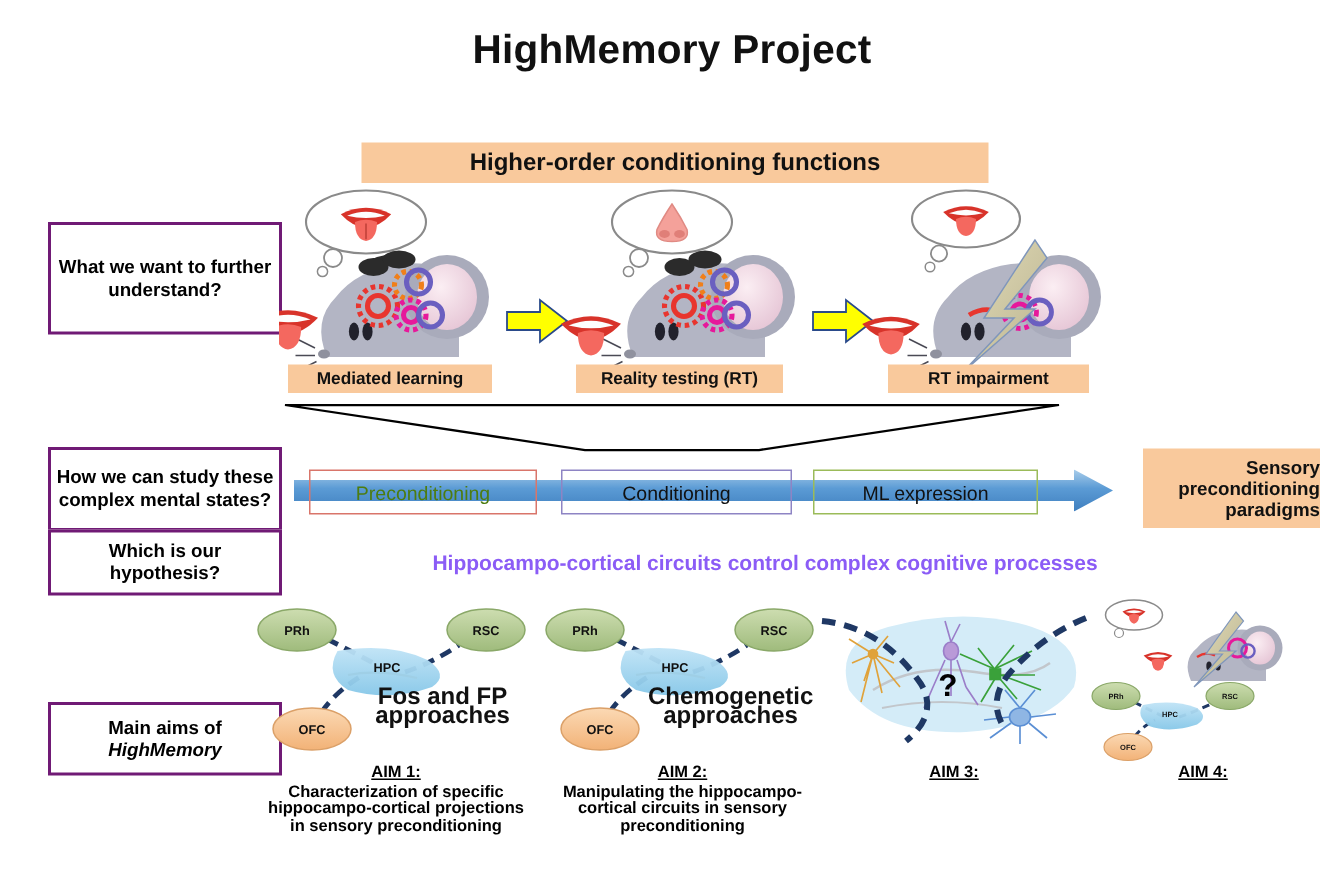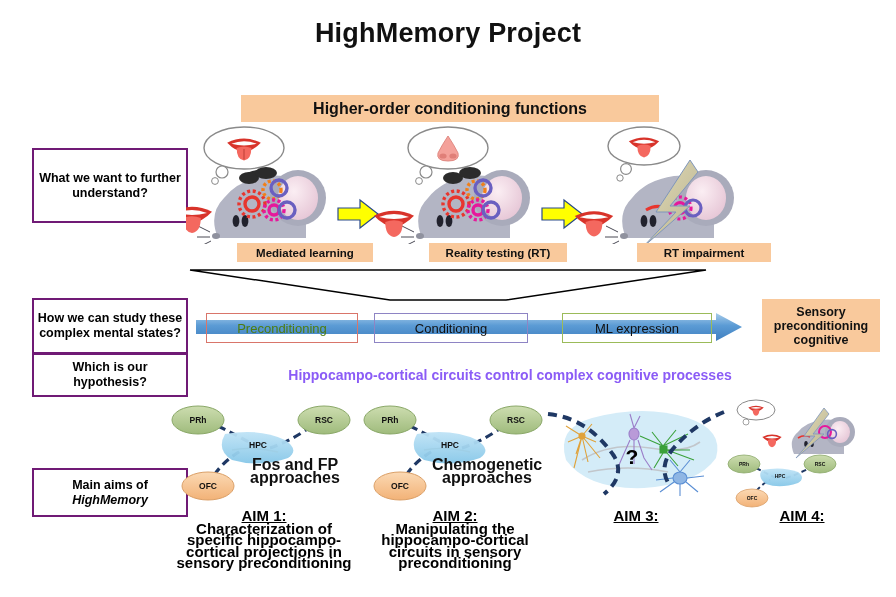--- a/index.html
+++ b/index.html
@@ -11,27 +11,27 @@
   .abs{position:absolute;}
 
   
   #page-title{
     left:0;top:18px;width:896px;text-align:center;
     font-size:27px;font-weight:bold;color:#111;letter-spacing:.2px;
   }
 
   
   .peach{
-    background:#f9c99c;color:#111;text-align:center;
+    background:#f9c99c;color:#111;text-align:right;
     font-weight:bold;display:flex;align-items:center;justify-content:center;
   }
   #banner-higher-order{
     left:241px;top:95px;width:418px;height:27px;font-size:16px;
   }
-  .caption{font-size:11.5px;margin-left:45px;}
+  .caption{font-size:11.5px;}
   #caption-mediated{left:192px;top:243px;width:136px;height:19px;}
   #caption-reality{left:384px;top:243px;width:138px;height:19px;}
   #caption-impairment{left:592px;top:243px;width:134px;height:19px;}
   #sensory-paradigms{
     left:762px;top:299px;width:118px;height:53px;font-size:12.5px;
     line-height:14px;flex-direction:column;
   }
 
   
   .qbox{
@@ -50,31 +50,31 @@
 
   
   #process-arrow{left:196px;top:313px;}
   .stage{
     position:absolute;top:313px;height:28px;
     display:flex;align-items:center;justify-content:center;
     font-size:13px;background:transparent;
   }
   #stage-pre{left:206px;width:150px;border:1.5px solid #d9756a;color:#4d7c0f;}
   #stage-cond{left:374px;width:152px;border:1.5px solid #8e84c4;color:#111;}
-  #stage-ml{left:542px;width:148px;border:1.5px solid #9bbb59;color:#111;margin-left:20px;}
+  #stage-ml{left:542px;width:148px;border:1.5px solid #9bbb59;color:#111;}
 
   
   #hypothesis-line{
     left:190px;top:367px;width:640px;text-align:center;
     font-size:14px;font-weight:bold;color:#8b5cf6;
   }
 
   
   .aim-text{
-    text-align:center;font-size:15px;line-height:11.6px;
+    text-align:center;font-size:11px;line-height:11.6px;
     font-weight:bold;color:#000;
   }
   .aim-title{text-decoration:underline;display:block;margin-bottom:1px;}
   #aim1-text{left:174px;top:510px;width:180px;}
   #aim2-text{left:363px;top:510px;width:184px;}
   #aim3-text{left:551px;top:510px;width:170px;}
   #aim4-text{left:722px;top:510px;width:160px;}
 
   .approach-label{
     position:absolute;text-align:center;font-size:16px;
@@ -264,21 +264,21 @@
       <stop offset="45%" stop-color="#5b9bd5"></stop>
       <stop offset="100%" stop-color="#3f7fbf"></stop>
     </linearGradient>
   </defs>
   <path d="M0,7 L520,7 L520,0 L546,14 L520,28 L520,21 L0,21 Z" fill="url(#arrGrad)"></path>
 </svg>
 <div class="stage" id="stage-pre">Preconditioning</div>
 <div class="stage" id="stage-cond">Conditioning</div>
 <div class="stage" id="stage-ml">ML expression</div>
 
-<div class="abs peach" id="sensory-paradigms">Sensory preconditioning cognitive</div>
+<div class="abs peach" id="sensory-paradigms">Sensory preconditioning paradigms</div>
 
 <div class="abs" id="hypothesis-line">Hippocampo-cortical circuits control complex cognitive processes</div>
 
 <svg class="abs" style="left:160px;top:398px;" width="730" height="110" viewBox="0 0 730 110">
   <defs>
     <linearGradient id="greenGrad" x1="0" y1="0" x2="0" y2="1">
       <stop offset="0%" stop-color="#cdddb0"></stop>
         <stop offset="100%" stop-color="#9fbb7c"></stop>
     </linearGradient>
     <linearGradient id="orangeGrad" x1="0" y1="0" x2="0" y2="1">

